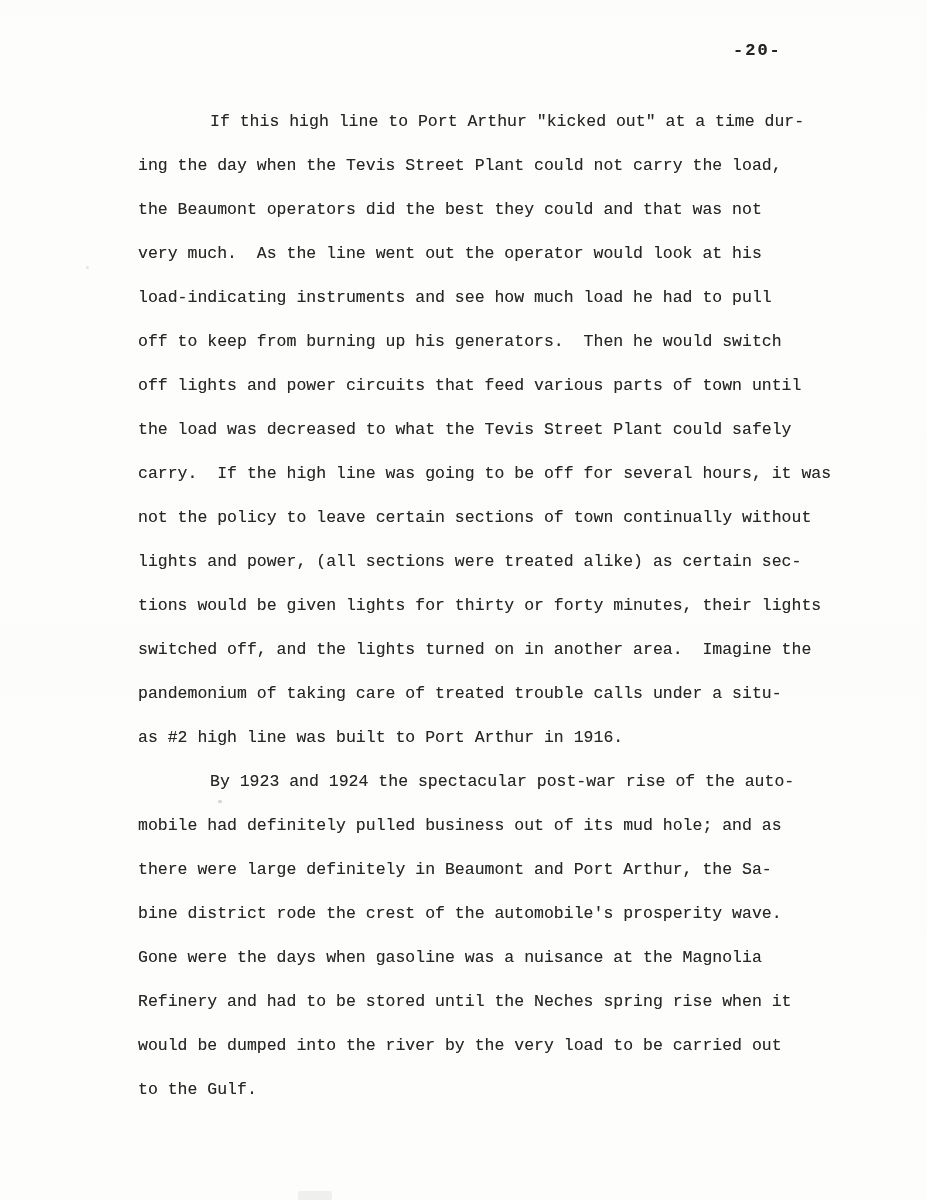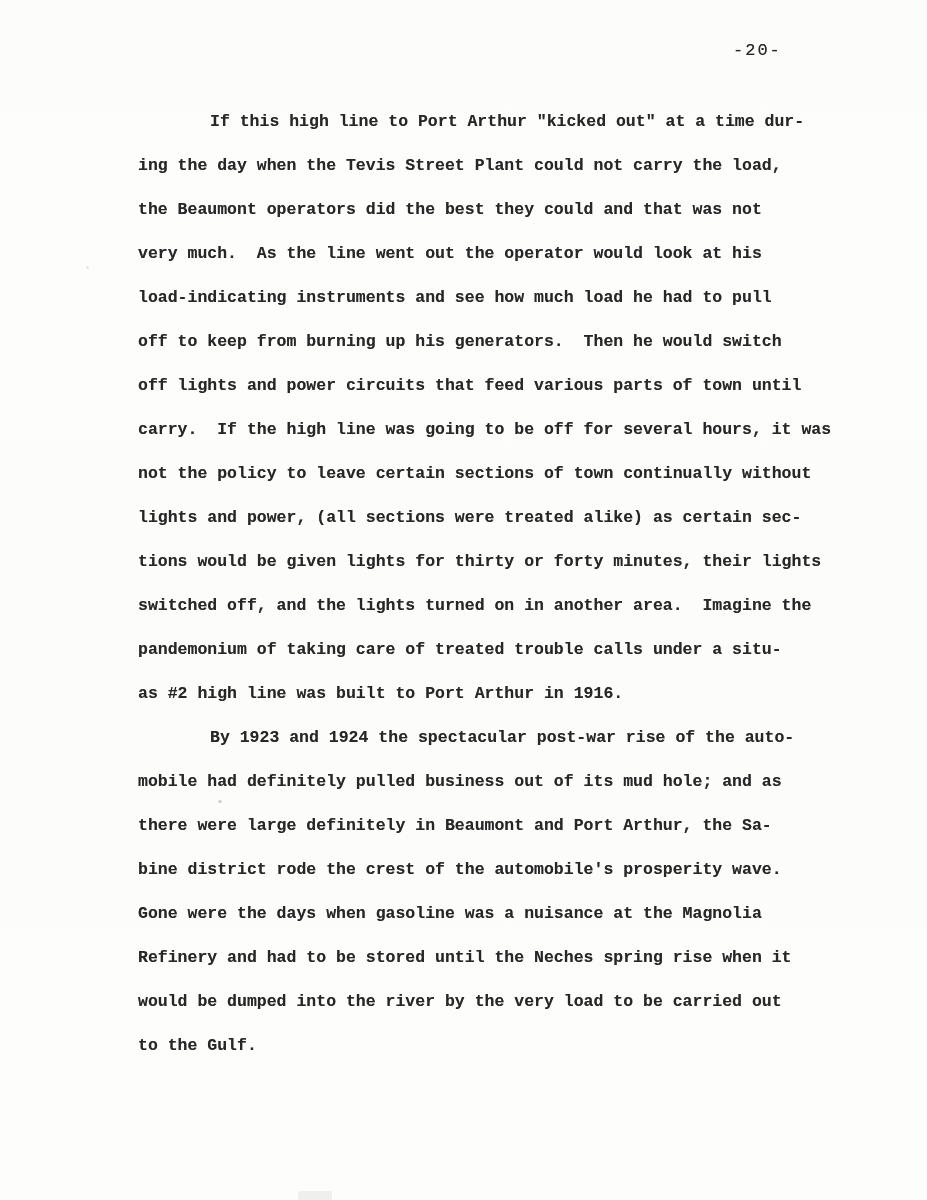--- a/index.html
+++ b/index.html
@@ -20,34 +20,34 @@
     top: 0;
     width: 927px;
     height: 1200px;
     background: linear-gradient(180deg, #fcfcfb 0%, #fdfdfc 18%, #fcfcfa 55%, #fdfdfc 100%);
   }
   .page-number {
     position: absolute;
     left: 733px;
     top: 41px;
     font-size: 17px;
-    font-weight: 400;
+    font-weight: 700;
     letter-spacing: 2px;
     color: #252525;
     text-shadow: 0 0 0.5px rgba(35,35,35,0.55);
     white-space: pre;
   }
   .doc-body {
     position: absolute;
     left: 138px;
     top: 100px;
     width: 720px;
     color: #272727;
     font-size: 16.5px;
-    font-weight: 700;
+    font-weight: 400;
     text-shadow: 0 0 0.6px rgba(40,40,40,0.45);
   }
   .line {
     height: 44px;
     line-height: 44px;
     white-space: pre;
     letter-spacing: 0px;
   }
   .line.indent {
     padding-left: 72px;
@@ -87,20 +87,21 @@
   <div class="page-number">-20-</div>
 
   <div class="doc-body">
     <div class="line indent">If this high line to Port Arthur "kicked out" at a time dur-</div>
     <div class="line">ing the day when the Tevis Street Plant could not carry the load,</div>
     <div class="line">the Beaumont operators did the best they could and that was not</div>
     <div class="line">very much.  As the line went out the operator would look at his</div>
     <div class="line">load-indicating instruments and see how much load he had to pull</div>
     <div class="line">off to keep from burning up his generators.  Then he would switch</div>
     <div class="line">off lights and power circuits that feed various parts of town until</div>
+    <div class="line">the load was decreased to what the Tevis Street Plant could safely</div>
     <div class="line">carry.  If the high line was going to be off for several hours, it was</div>
     <div class="line">not the policy to leave certain sections of town continually without</div>
     <div class="line">lights and power, (all sections were treated alike) as certain sec-</div>
     <div class="line">tions would be given lights for thirty or forty minutes, their lights</div>
     <div class="line">switched off, and the lights turned on in another area.  Imagine the</div>
     <div class="line">pandemonium of taking care of treated trouble calls under a situ-</div>
     <div class="line">as #2 high line was built to Port Arthur in 1916.</div>
     <div class="line indent">By 1923 and 1924 the spectacular post-war rise of the auto-</div>
     <div class="line">mobile had definitely pulled business out of its mud hole; and as</div>
     <div class="line">there were large definitely in Beaumont and Port Arthur, the Sa-</div>

